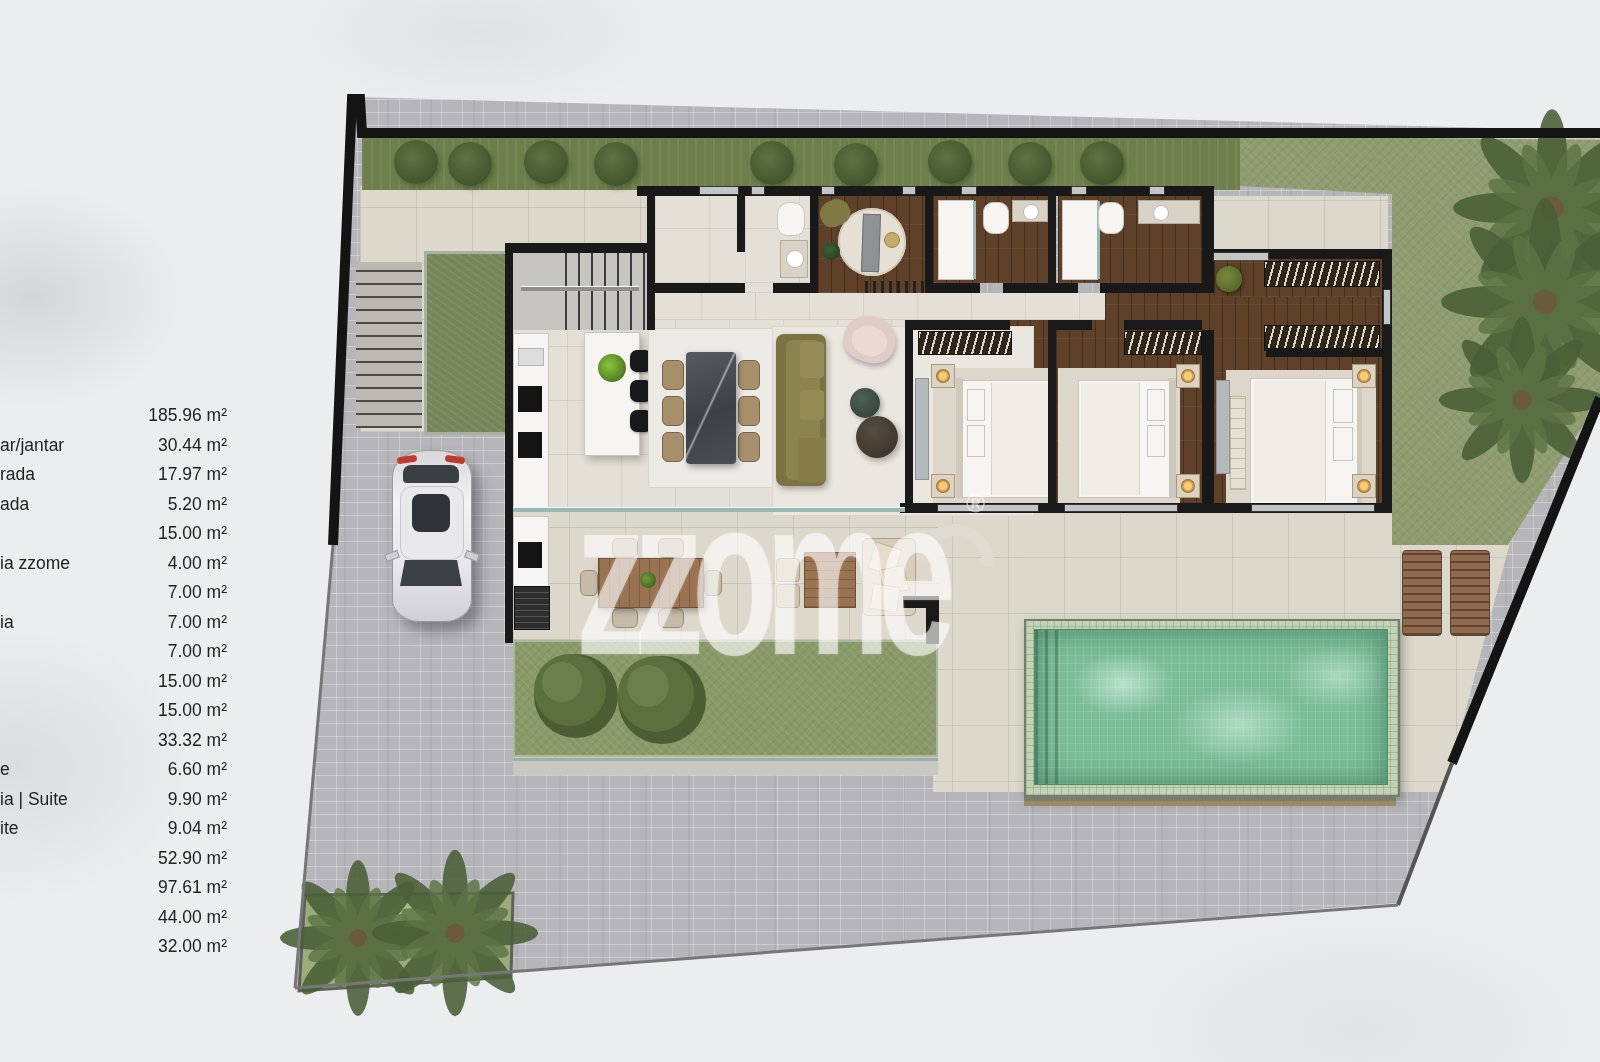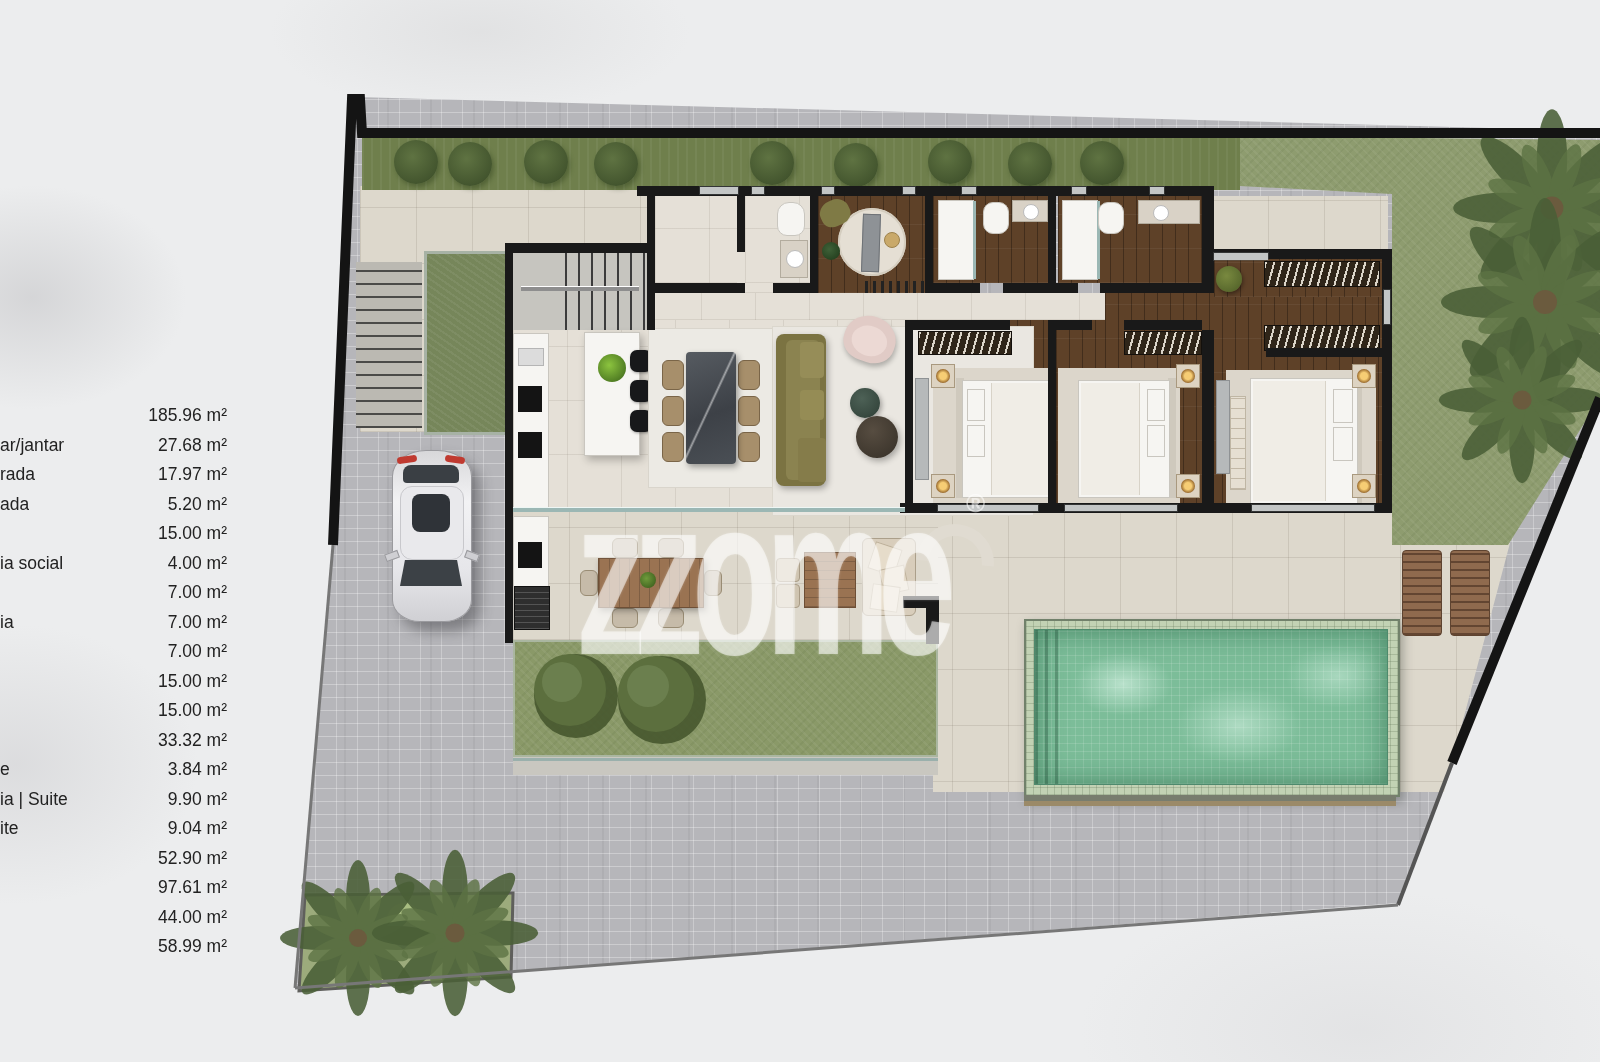--- a/index.html
+++ b/index.html
@@ -377,40 +377,40 @@
   <div id="wm-reg">®</div>
 
   <div id="area-table">
     <div class="row">
       <span class="lbl"></span>
       <span class="val">185.96 m²</span>
     </div>
 
     <div class="row">
       <span class="lbl">ar/jantar</span>
-      <span class="val">27.68 m²</span>
+      <span class="val">30.44 m²</span>
     </div>
 
     <div class="row">
       <span class="lbl">rada</span>
       <span class="val">17.97 m²</span>
     </div>
 
     <div class="row">
       <span class="lbl">ada</span>
       <span class="val">5.20 m²</span>
     </div>
 
     <div class="row">
       <span class="lbl"></span>
       <span class="val">15.00 m²</span>
     </div>
 
     <div class="row">
-      <span class="lbl">ia social</span>
+      <span class="lbl">ia zzome</span>
       <span class="val">4.00 m²</span>
     </div>
 
     <div class="row">
       <span class="lbl"></span>
       <span class="val">7.00 m²</span>
     </div>
 
     <div class="row">
       <span class="lbl">ia</span>
@@ -432,21 +432,21 @@
       <span class="val">15.00 m²</span>
     </div>
 
     <div class="row">
       <span class="lbl"></span>
       <span class="val">33.32 m²</span>
     </div>
 
     <div class="row">
       <span class="lbl">e</span>
-      <span class="val">3.84 m²</span>
+      <span class="val">6.60 m²</span>
     </div>
 
     <div class="row">
       <span class="lbl">ia | Suite</span>
       <span class="val">9.90 m²</span>
     </div>
 
     <div class="row">
       <span class="lbl">ite</span>
       <span class="val">9.04 m²</span>
@@ -462,17 +462,17 @@
       <span class="val">97.61 m²</span>
     </div>
 
     <div class="row">
       <span class="lbl"></span>
       <span class="val">44.00 m²</span>
     </div>
 
     <div class="row">
       <span class="lbl"></span>
-      <span class="val">58.99 m²</span>
+      <span class="val">32.00 m²</span>
     </div>
   </div>
 
 </div>
 
 </body></html>

